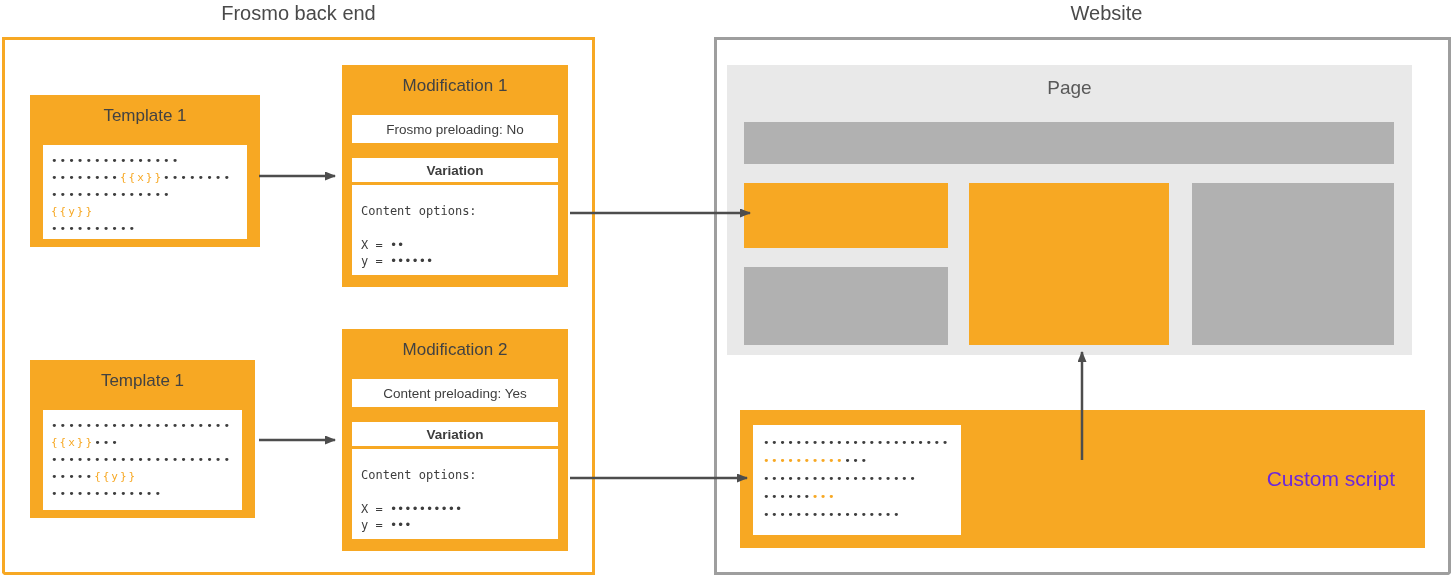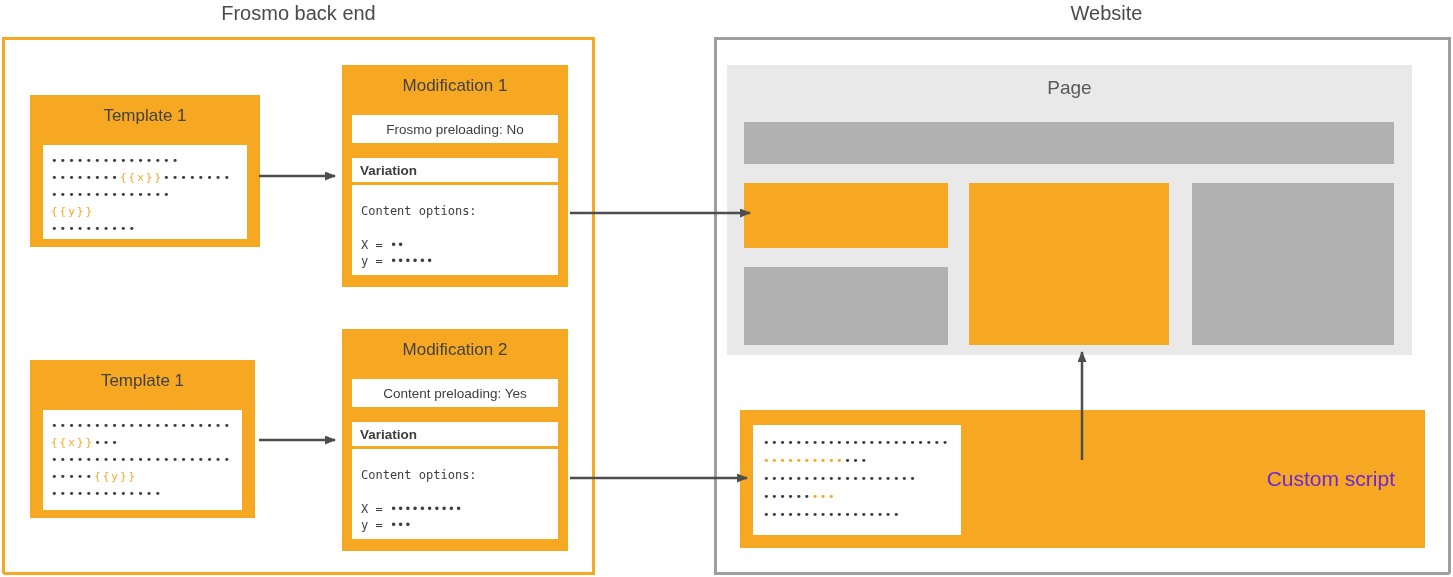--- a/index.html
+++ b/index.html
@@ -60,21 +60,21 @@
     position: absolute; left: 10px; right: 10px; top: 50px; height: 28px;
     background: #ffffff; display: flex; align-items: center; justify-content: center;
     font-size: 13.5px; color: #3d3d3d;
   }
   .variation {
     position: absolute; left: 10px; right: 10px; top: 93px; bottom: 12px;
     background: #ffffff;
   }
   .variation-header {
     font-weight: bold; font-size: 13.5px; color: #3d3d3d;
-    text-align: left; padding: 5px 8px 4px;
+    text-align: center; padding: 5px 0 4px;
     border-bottom: 3px solid #F7A823;
   }
   .variation-body {
     padding: 10px 9px;
     font-family: "DejaVu Sans Mono", monospace;
     font-size: 12px; color: #3d3d3d; line-height: 16px;
     white-space: nowrap; overflow: hidden; margin-top: 8px;
   }
   .variation-body .gap { height: 18px; }
 

